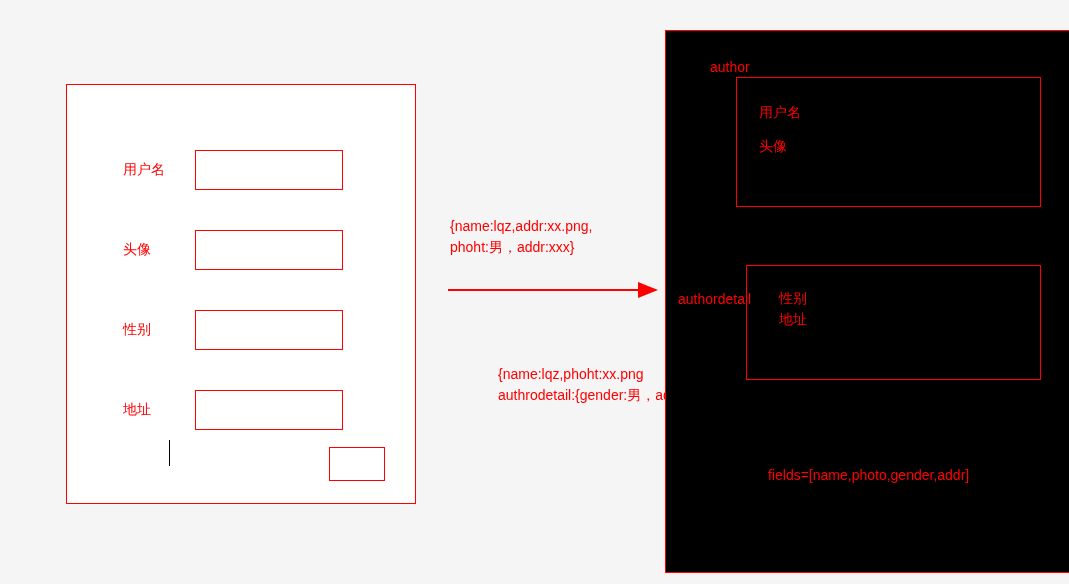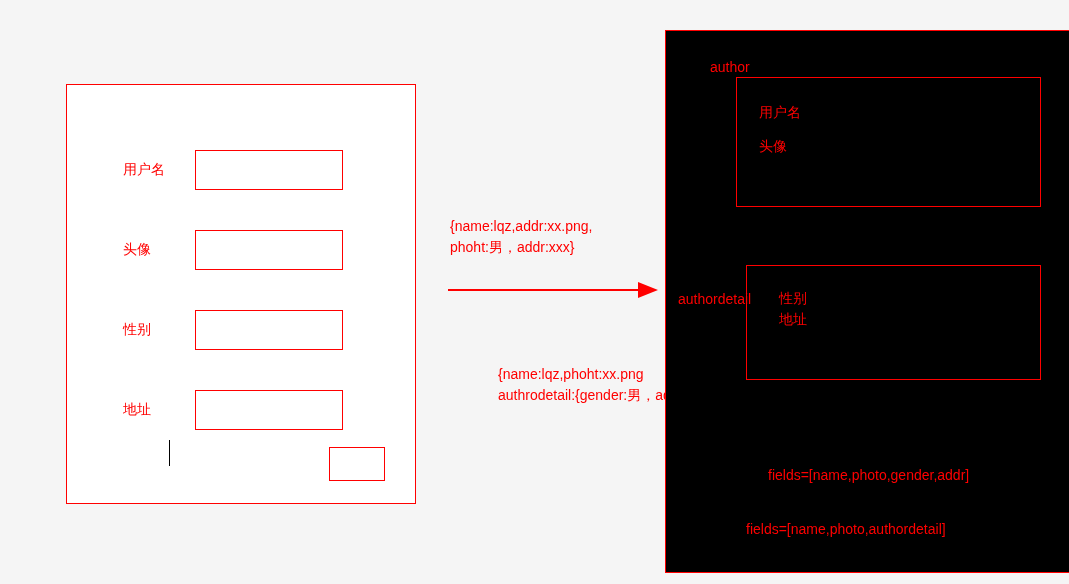--- a/index.html
+++ b/index.html
@@ -177,14 +177,13 @@
   <div class="author-box">
     <div>用户名</div>
     <div>头像</div>
   </div>
   <div class="authordetail-label">authordetail</div>
   <div class="authordetail-box">
     <div>性别</div>
     <div>地址</div>
   </div>
   <div class="fields1">fields=[name,photo,gender,addr]</div>
-  <div class="fields2">fields=[name,photo,authordetail]</div>
 </div>
 
 </body></html>

